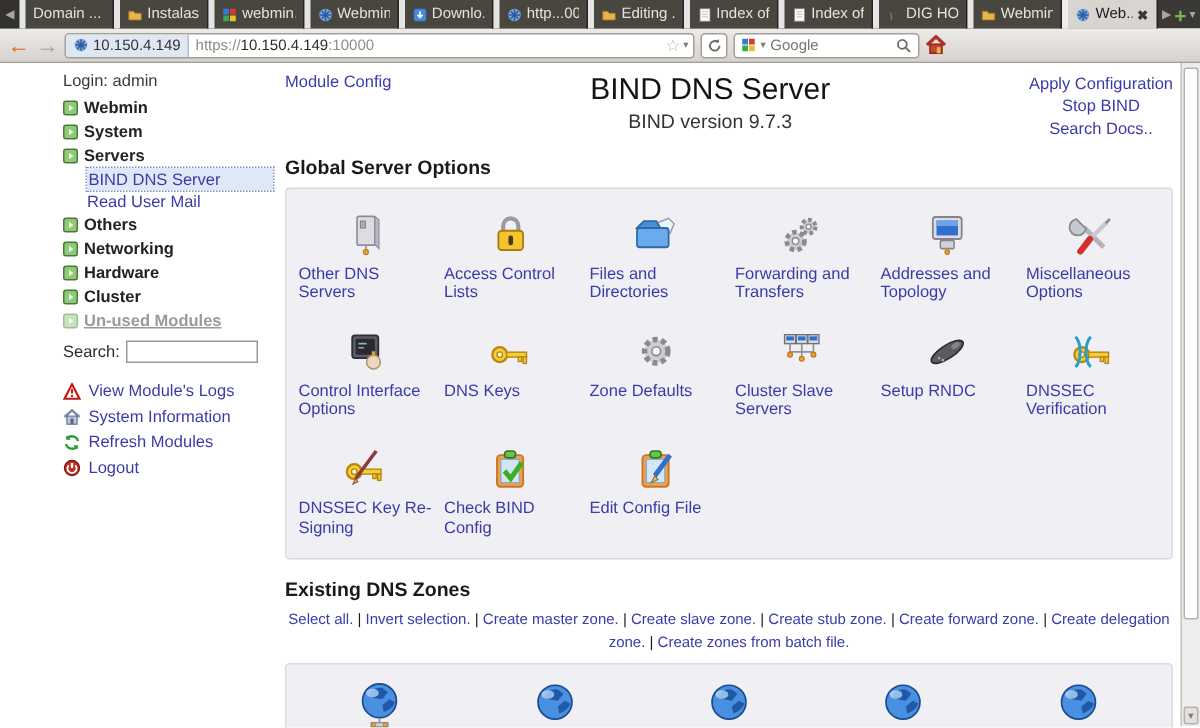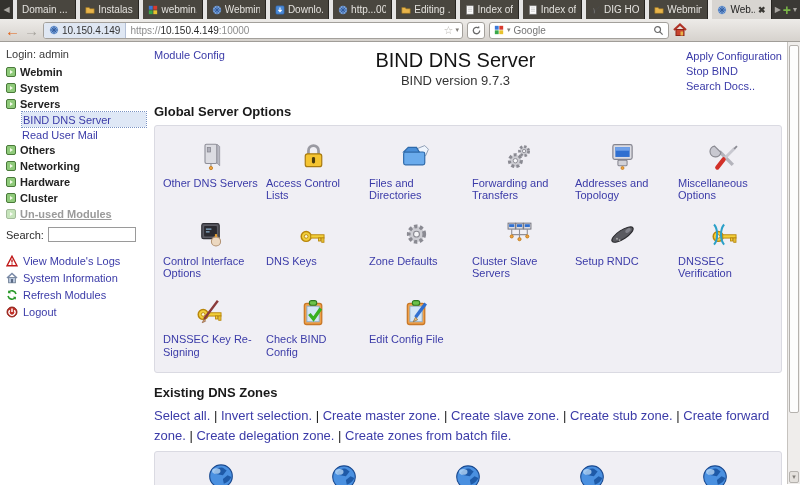--- a/index.html
+++ b/index.html
@@ -25,27 +25,27 @@
   .back-arrow { color:#e2641a; }
   .fwd-arrow { color:#a5a29c; }
   .url-bar { flex:1; max-width:420px; height:17px; background:#fff; border:1px solid #a3a09b; border-radius:3px; display:flex; align-items:center; overflow:hidden; }
   .identity { display:flex; align-items:center; gap:3px; background:#dfe7f3; border-right:1px solid #b4c0d6; height:100%; padding:0 5px; font-size:10px; color:#333; cursor:pointer; }
   .url-text { flex:1; font-size:10px; padding:0 4px; white-space:nowrap; overflow:hidden; cursor:text; }
   .url-scheme,.url-port { color:#8c8c8c; }
   .url-host { color:#2b2b2b; }
   .star-icon { color:#b9b6b0; font-size:11px; padding:0 2px; cursor:pointer; }
   .url-caret { color:#807d78; font-size:7px; padding-right:3px; cursor:pointer; }
   .reload-btn { width:18px; height:17px; border:1px solid #a3a09b; border-radius:3px; background:#fff; display:flex; align-items:center; justify-content:center; cursor:pointer; }
-  .search-box { width:180px; height:17px; background:#fff; border:1px solid #a3a09b; border-radius:3px; display:flex; align-items:center; padding:0 4px; gap:3px; }
+  .search-box { width:124px; height:17px; background:#fff; border:1px solid #a3a09b; border-radius:3px; display:flex; align-items:center; padding:0 4px; gap:3px; }
   .search-box input { border:none; outline:none; flex:1; min-width:0; font-size:10px; color:#555; font-family:"Liberation Sans",sans-serif; }
   .g-caret { color:#807d78; font-size:7px; }
   .home-btn { cursor:pointer; display:flex; }
 
   
-  .viewport { height:442px; display:flex; position:relative; background:#fff; }
+  .viewport { height:442px; display:flex; position:relative; background:#fff;margin-left:36px; }
 
   
   .sidebar { width:146px; flex:0 0 146px; padding:6px 0 0 6px; font-size:11px; color:#2b2b2b; }
   .login-line { margin-bottom:4px; color:#3a3a3a; }
   .cat-row { display:flex; align-items:center; gap:4px; height:16px; cursor:pointer; font-weight:bold; color:#222; }
   .cat-row.disabled { color:#9a9a9a;text-decoration:underline; }
   .cat-row.disabled .cat-ic { opacity:.5; }
   .cat-ic { width:10px; height:10px; background:#8fca7a; border:1px solid #4a7a3a; border-radius:2px; display:flex; align-items:center; justify-content:center; flex:0 0 auto; }
   .cat-ic::after { content:""; width:0; height:0; border-left:3px solid #f2fae8; border-top:2.5px solid transparent; border-bottom:2.5px solid transparent; }
   .child-link { margin-left:16px; height:15px; display:flex; align-items:center; color:#3b3ba8; cursor:pointer; }
@@ -56,33 +56,33 @@
   .action-ic { width:12px; height:12px; flex:0 0 auto; }
   .action-ic svg { width:12px; height:12px; display:block; }
 
   
   .main { flex:1; padding:7px 18px 0 8px; min-width:0; }
   .main-header { display:flex; align-items:flex-start; }
   .module-config { font-size:11px; color:#3b3ba8; cursor:pointer; flex:0 0 auto; }
   .title-block { flex:1; text-align:center; }
   .page-title { font-size:20px; color:#141414; font-weight:500; }
   .page-version { font-size:13px; color:#333; margin-top:1px; }
-  .header-actions { flex:0 0 auto; text-align:left; font-size:11px; line-height:1.35; }
+  .header-actions { flex:0 0 auto; text-align:center; font-size:11px; line-height:1.35; }
   .header-actions a { display:block; color:#3b3ba8; text-decoration:none; cursor:pointer; }
 
   .section-heading { font-size:13px; font-weight:bold; color:#1a1a1a; margin:10px 0 6px 0; }
   .panel { background:#f0eff4; border:1px solid #dadae2; border-radius:3px; }
 
   .opt-grid { display:grid; grid-template-columns:repeat(6,1fr); row-gap:14px; padding:12px 4px 14px 4px; }
   .opt-cell { }
   .opt-ic { height:36px; display:flex; align-items:flex-end; justify-content:center; cursor:pointer; }
   .opt-ic svg { width:33px; height:33px; }
   .opt-label { font-size:11px; color:#3b3ba8; margin-top:3px; line-height:1.15; cursor:pointer; padding:0 4px; }
 
-  .zone-links { font-size:13px; color:#1a1a1a; line-height:1.5; margin:4px 0 6px 0; }
+  .zone-links { font-size:10px; color:#1a1a1a; line-height:1.5; margin:4px 0 6px 0;text-align:center; }
   .zone-links a { color:#3b3ba8; text-decoration:none; cursor:pointer; }
   .zone-grid { display:grid; grid-template-columns:repeat(5,1fr); row-gap:10px; padding:10px 4px 12px 4px; margin-bottom:6px; }
   .zone-cell { text-align:center; }
   .zone-ic { height:34px; display:flex; align-items:flex-end; justify-content:center; cursor:pointer; }
   .zone-ic svg { width:32px; height:34px; }
 
   
   .scrollbar { position:absolute; right:0; top:0; bottom:0; width:13px; background:#efedeb; border-left:1px solid #c6c3bf; }
   .sb-thumb { position:absolute; left:1px; right:1px; top:3px; height:368px; background:#fdfdfd; border:1px solid #b5b2ae; border-radius:2px; cursor:grab; }
   .sb-btn { position:absolute; left:1px; right:1px; height:12px; display:flex; align-items:center; justify-content:center; font-size:7px; color:#807d78; cursor:pointer; }

